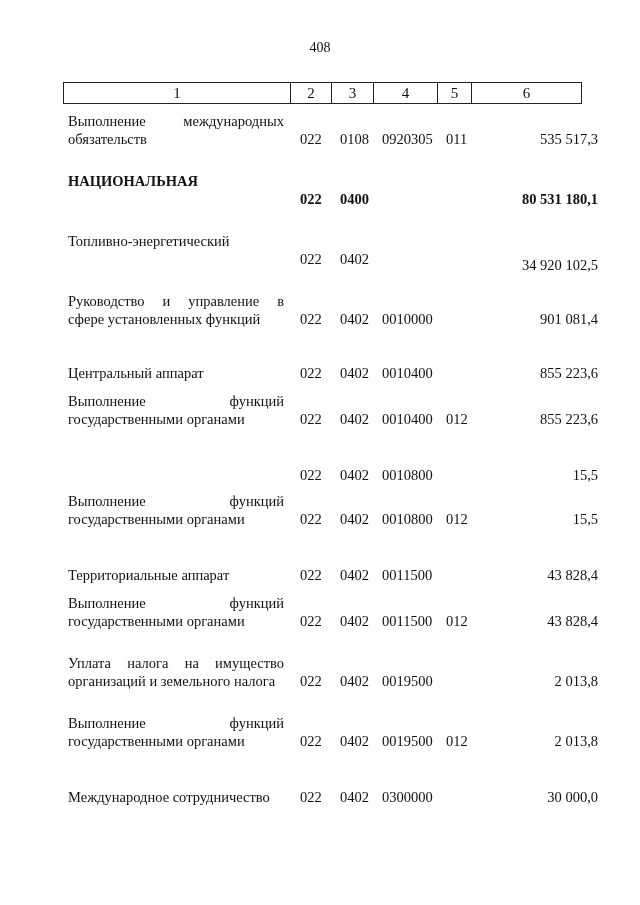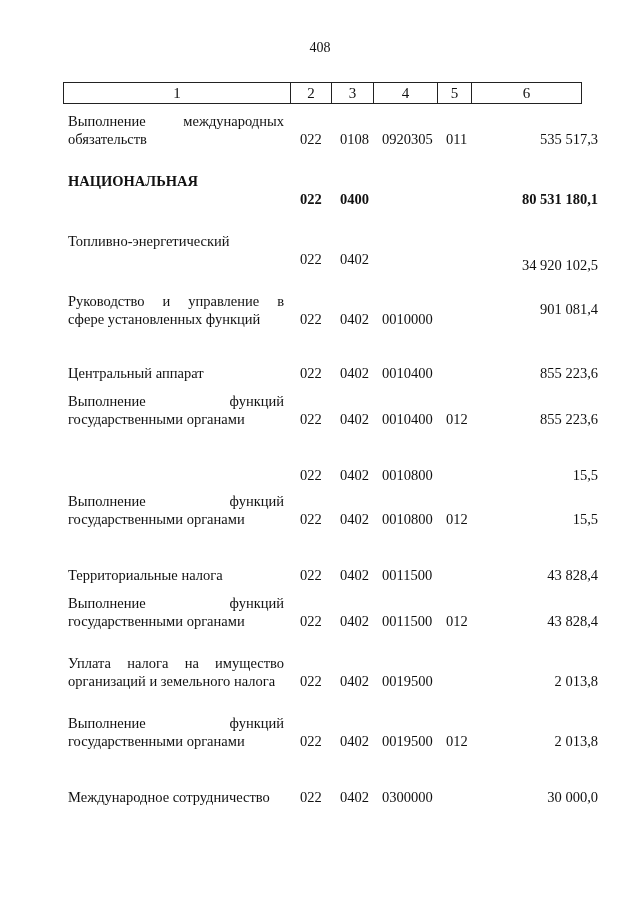--- a/index.html
+++ b/index.html
@@ -70,21 +70,21 @@
     </div>
     <div class="row" style="top: 292px;">
       <div class="c1">
         <span class="just">Руководство и управление в</span>
         <span style="display: block; white-space: nowrap;">сфере установленных функций</span>
       </div>
       <span class="c2" style="top: 18px;">022</span>
       <span class="c3" style="top: 18px;">0402</span>
       <span class="c4" style="top: 18px;">0010000</span>
       <span class="c5" style="top: 18px;"></span>
-      <span class="c6" style="top: 8px;">901 081,4</span>
+      <span class="c6" style="top: 18px;">901 081,4</span>
     </div>
     <div class="row" style="top: 346px;">
       <div class="c1">
         <span class="just">&nbsp;</span>
         <span style="display: block; white-space: nowrap;">Центральный аппарат</span>
       </div>
       <span class="c2" style="top: 18px;">022</span>
       <span class="c3" style="top: 18px;">0402</span>
       <span class="c4" style="top: 18px;">0010400</span>
       <span class="c5" style="top: 18px;"></span>
@@ -118,21 +118,21 @@
       </div>
       <span class="c2" style="top: 18px;">022</span>
       <span class="c3" style="top: 18px;">0402</span>
       <span class="c4" style="top: 18px;">0010800</span>
       <span class="c5" style="top: 18px;">012</span>
       <span class="c6" style="top: 18px;">15,5</span>
     </div>
     <div class="row" style="top: 548px;">
       <div class="c1">
         <span class="just">&nbsp;</span>
-        <span style="display: block; white-space: nowrap;">Территориальные налога</span>
+        <span style="display: block; white-space: nowrap;">Территориальные аппарат</span>
       </div>
       <span class="c2" style="top: 18px;">022</span>
       <span class="c3" style="top: 18px;">0402</span>
       <span class="c4" style="top: 18px;">0011500</span>
       <span class="c5" style="top: 18px;"></span>
       <span class="c6" style="top: 18px;">43 828,4</span>
     </div>
     <div class="row" style="top: 594px;">
       <div class="c1">
         <span class="just">Выполнение функций</span>

